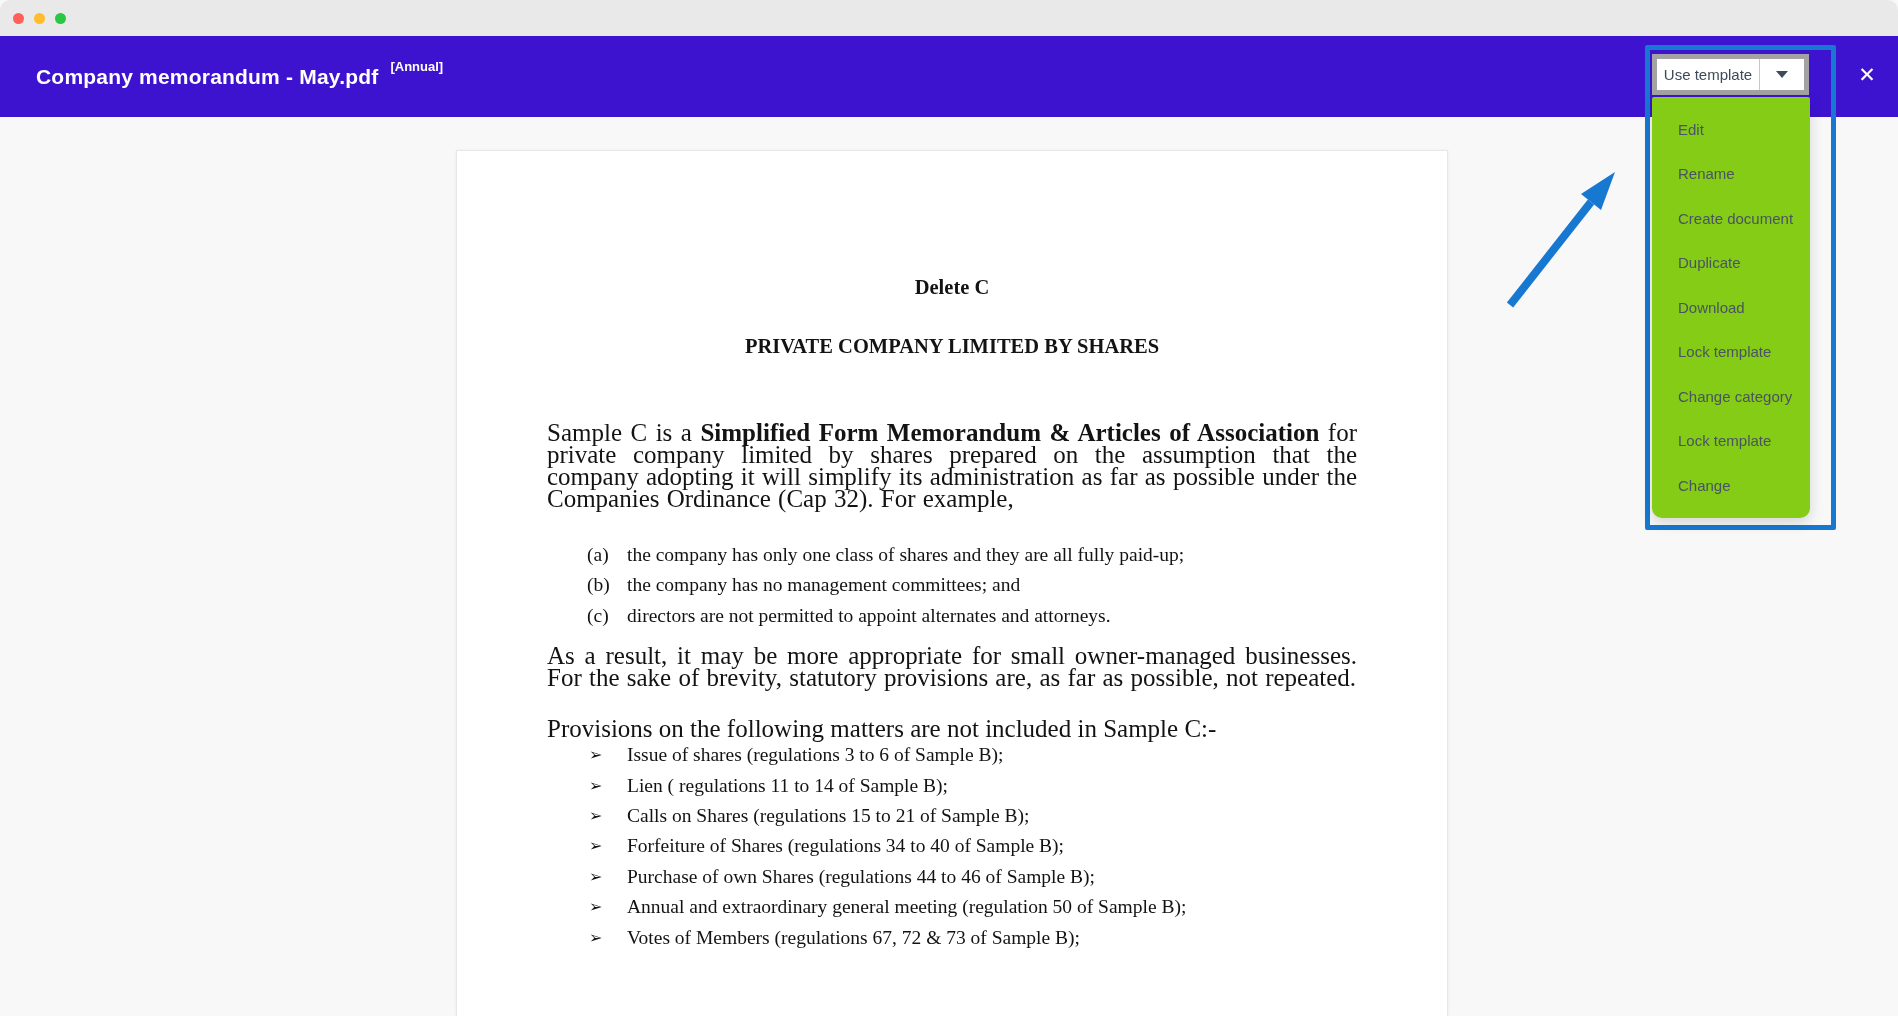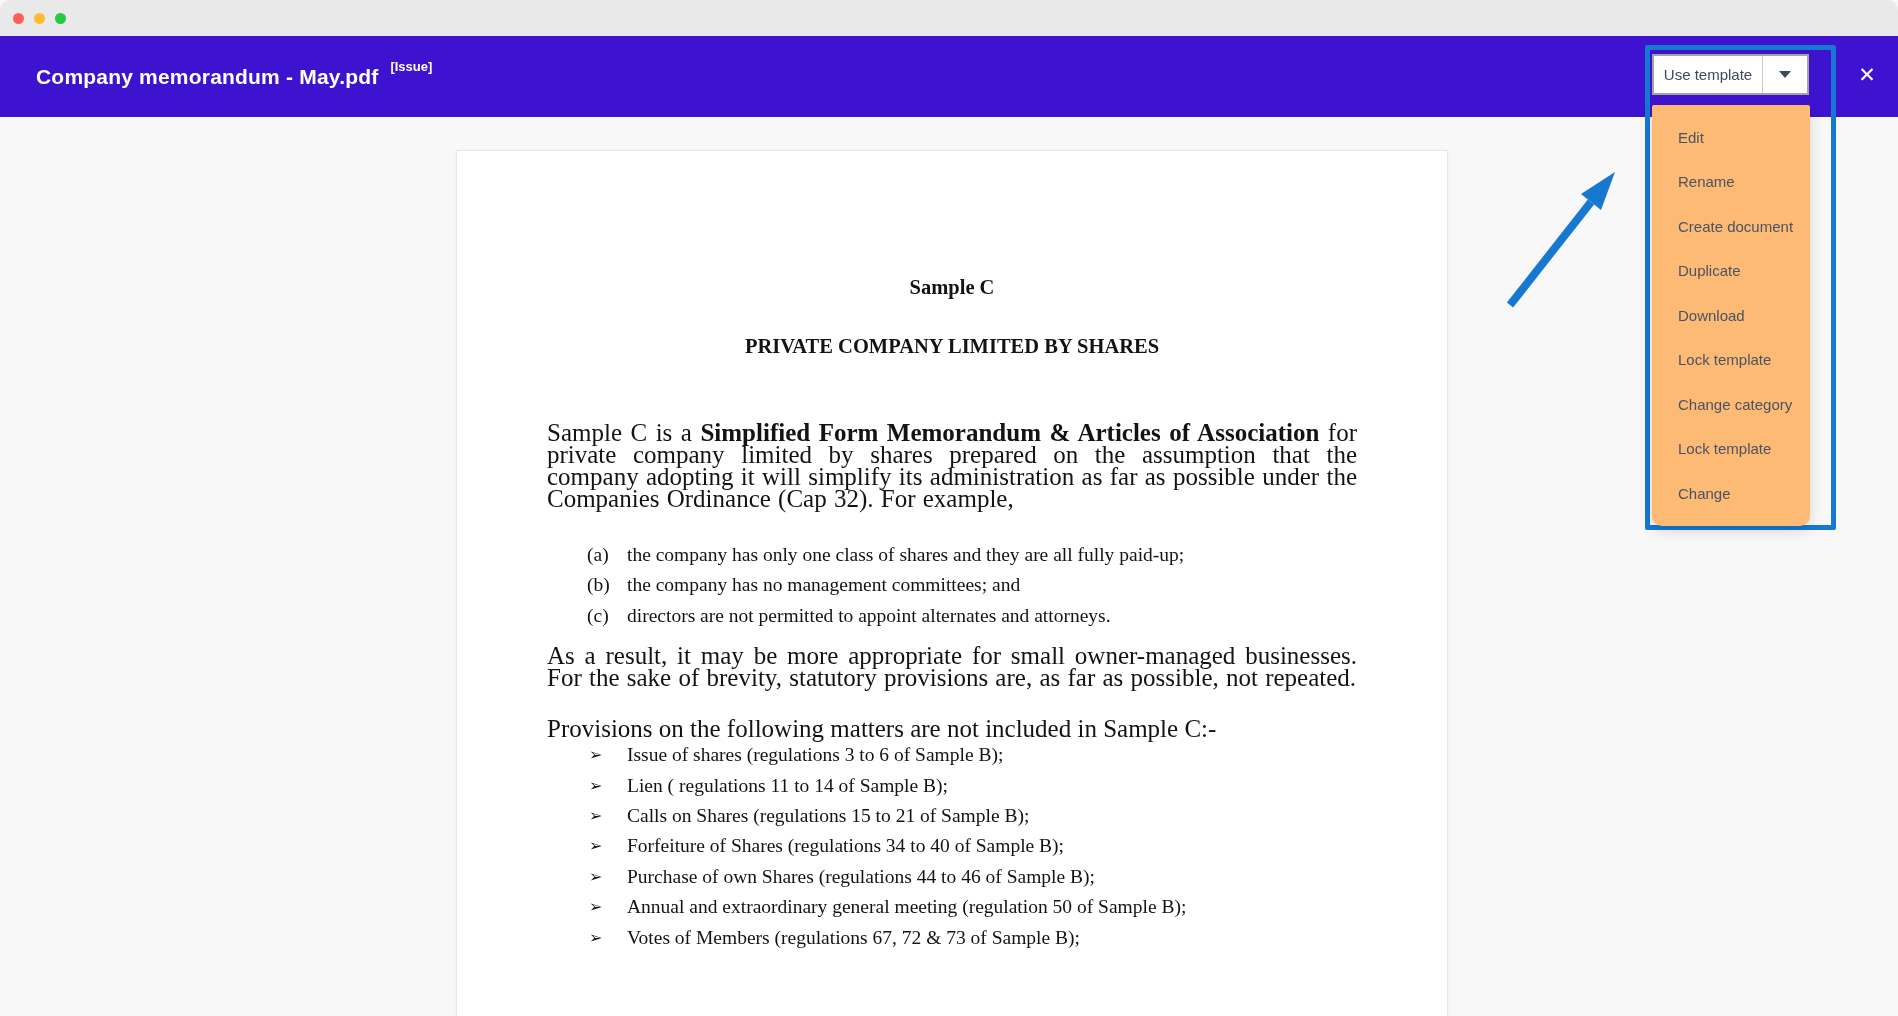--- a/index.html
+++ b/index.html
@@ -34,39 +34,39 @@
     color:#fff;font-size:21px;font-weight:300;line-height:24px;text-align:center;cursor:pointer;
   }
   
   .hl-box{
     position:absolute;left:1645px;top:45px;width:191px;height:485px;
     border:5px solid #1778d2;box-sizing:border-box;z-index:2;border-radius:2px;
   }
   
   .use-template{
     position:absolute;left:1652px;top:54px;width:157px;height:41px;z-index:3;
-    display:flex;background:#fff;border:2px solid #a3a3a3;box-sizing:border-box;
+    display:flex;background:#fff;border:5px solid #a3a3a3;box-sizing:border-box;
   }
   .ut-main{
     flex:1;border:none;background:#fff;font-family:"Liberation Sans",sans-serif;
     font-size:15px;color:#3d4a59;cursor:pointer;padding:0;
   }
   .ut-caret{
     width:45px;border:none;border-left:1px solid #c9c9c9;background:#fff;cursor:pointer;
     display:flex;align-items:center;justify-content:center;
   }
   .caret{
     width:0;height:0;border-left:6px solid transparent;border-right:6px solid transparent;
     border-top:7px solid #3d4a59;display:inline-block;
   }
   
   .menu{
     position:absolute;left:1652px;top:97px;width:158px;height:421px;z-index:3;
-    background:#fdba74;border-radius:2px 2px 10px 10px;
-    box-shadow:0 5px 14px rgba(0,0,0,.14);padding-top:10px;box-sizing:border-box;margin-top:8px;
+    background:#84cc16;border-radius:2px 2px 10px 10px;
+    box-shadow:0 5px 14px rgba(0,0,0,.14);padding-top:10px;box-sizing:border-box;
   }
   .menu-item{
     height:44.5px;display:flex;align-items:center;padding-left:26px;
     font-size:15px;color:#4a5363;cursor:pointer;
   }
   
   .arrow-svg{position:absolute;left:1480px;top:150px;z-index:3;pointer-events:none;}
   
   .page{
     position:absolute;left:456px;top:150px;width:992px;height:866px;
@@ -97,21 +97,21 @@
 
   <div class="titlebar">
     <span class="dot red"></span>
     <span class="dot yellow"></span>
     <span class="dot green"></span>
   </div>
 
   <div class="header">
     <div class="header-title-wrap">
       <span class="header-title">Company memorandum - May.pdf</span>
-      <span class="rename-link">[Issue]</span>
+      <span class="rename-link">[Annual]</span>
     </div>
   </div>
   <span class="close-x">✕</span>
 
   <div class="hl-box"></div>
 
   <div class="use-template">
     <button class="ut-main">Use template</button>
     <button class="ut-caret">
       <span class="caret"></span>
@@ -139,21 +139,21 @@
       <div class="menu-item">Change</div>
     </div>
 
   <svg class="arrow-svg" width="160" height="180" viewBox="0 0 160 180">
     <line x1="30" y1="155" x2="111" y2="52" stroke="#1778d2" stroke-width="8"></line>
     <polygon points="135,22 101,44 121,60" fill="#1778d2"></polygon>
   </svg>
 
   <div class="page">
     <div class="doc-inner">
-      <div class="doc-title">Sample C</div>
+      <div class="doc-title">Delete C</div>
       <div class="doc-heading">
         <div>PRIVATE COMPANY LIMITED BY SHARES</div>
       </div>
       <p class="para justify para1"><span>Sample C is a </span><b>Simplified Form Memorandum &amp; Articles of Association</b><span> for private company limited by shares prepared on the assumption that the company adopting it will simplify its administration as far as possible under the Companies Ordinance (Cap 32).  For example,</span></p>
       <div class="lettered">
 
           <div class="l-item">
             <span class="l-marker">(a)</span>
             <span class="l-text">the company has only one class of shares and they are all fully paid-up;</span>
           </div>

